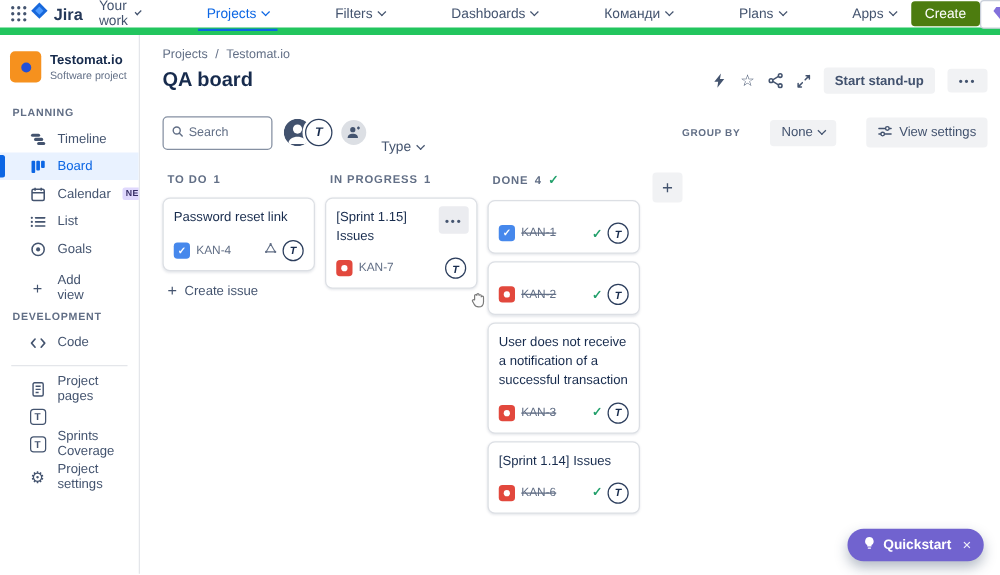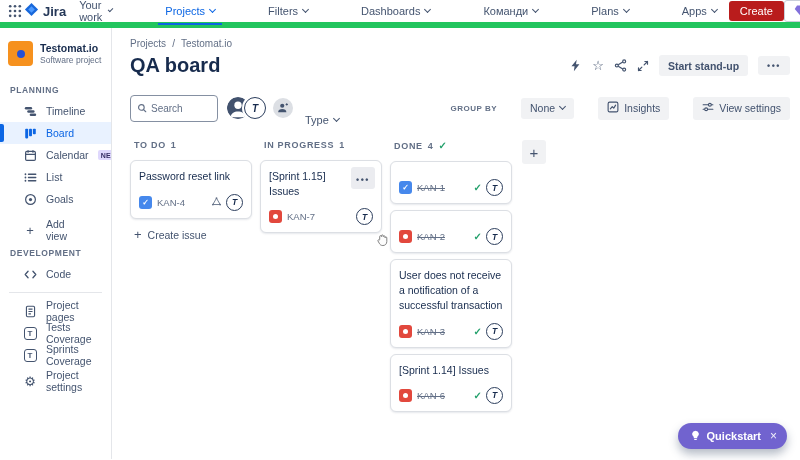--- a/index.html
+++ b/index.html
@@ -7,21 +7,21 @@
   body { font-family:"Liberation Sans", sans-serif; background:#fff; color:#172b4d; position:relative; }
 
   
   .topnav { height:28px; border-bottom:6px solid #22c55e; display:flex; align-items:center; padding:0 8px; }
   .appswitch { width:22px; height:22px; display:flex; align-items:center; justify-content:center; border-radius:3px; }
   .logo { display:flex; align-items:center; gap:4px; padding:0 6px 0 2px; }
   .logo-text { font-size:13px; font-weight:600; color:#253858; }
   .nav-item { font-size:11px; color:#44546f; display:flex; align-items:center; gap:5px; padding:0 7px; height:27px; cursor:pointer; }
   .nav-item.active { color:#0c66e4; box-shadow:inset 0 -2px 0 #0c66e4; }
   .chev { width:5px; height:5px; border-right:1.4px solid currentColor; border-bottom:1.4px solid currentColor; transform:rotate(45deg); margin-top:-3px; }
-  .create-btn { background:#b91c1c; color:#fff; font-size:11px; font-weight:500; padding:4px 11px; border-radius:3px; border:none; margin-left:5px; cursor:pointer; }
+  .create-btn { background:#4d7c0f; color:#fff; font-size:11px; font-weight:500; padding:4px 11px; border-radius:3px; border:none; margin-left:5px; cursor:pointer; }
   .nav-right { margin-left:auto; display:flex; align-items:center; gap:10px; }
   .upgrade-btn { display:flex; align-items:center; gap:5px; border:1px solid #c9cfda; border-radius:3px; padding:3px 9px; font-size:11px; font-weight:600; color:#344563; background:#fff; cursor:pointer; }
   .global-search { display:flex; align-items:center; gap:5px; border:1px solid #8590a2; border-radius:5px; padding:3px 7px; width:92px; }
   .global-search input { border:none; outline:none; width:100%; font-size:10px; color:#44546f; }
   .global-search input::placeholder { color:#626f86; }
   .help-circle { width:15px; height:15px; border-radius:50%; background:#172b4d; color:#fff; font-size:9.5px; font-weight:700; display:flex; align-items:center; justify-content:center; }
   .gear-glyph { font-size:16px; line-height:1; color:#172b4d; }
 
   
   .app { display:flex; height:431px; }
@@ -43,21 +43,21 @@
   .badge-new { font-size:7px; font-weight:700; color:#352c63; background:#dfd8fd; border-radius:2px; padding:1.5px 3px; letter-spacing:.4px; }
   .side-div { height:1px; background:#e4e6ea; margin:7px 9px; }
   .tbox { width:13px; height:13px; border:1.3px solid currentColor; border-radius:3px; font-size:8px; font-weight:700; display:flex; align-items:center; justify-content:center; }
   .plus-glyph { font-size:13px; line-height:1; }
   .gear-small { font-size:13px; line-height:1; }
 
   
   .breadcrumb { font-size:10px; color:#626f86; display:flex; gap:6px; padding-left:4px; }
   .breadcrumb .crumb { cursor:pointer; }
   .page-header { display:flex; align-items:center; margin-top:5px; padding-left:4px; }
-  .page-title { font-size:20px; font-weight:700; color:#172b4d; }
+  .page-title { font-size:16px; font-weight:700; color:#172b4d; }
   .header-actions { margin-left:auto; display:flex; align-items:center; gap:10px; }
   .hicon { color:#44546f; display:flex; align-items:center; cursor:pointer; }
   .star-glyph { font-size:13px; line-height:1; }
   .gray-btn { background:#f1f2f4; border:none; border-radius:3px; padding:4.5px 9px; font-size:10.5px; font-weight:600; color:#42526e; display:flex; align-items:center; gap:5px; cursor:pointer; }
   .dots { letter-spacing:1.5px; font-weight:700; font-size:9px; color:#44546f; }
 
   
   .board-toolbar { display:flex; align-items:center; margin-top:13px; padding-left:4px; }
   .search-box { width:88px; border:1px solid #8590a2; border-radius:4px; display:flex; align-items:center; gap:4px; padding:3.5px 6px; margin-right:9px; }
   .search-box input { border:none; outline:none; width:100%; font-size:10px; color:#44546f; }
@@ -263,21 +263,20 @@
             <rect x="3" y="1.5" width="10" height="13" rx="1.5"></rect>
             <path d="M5.5 5h5M5.5 8h5M5.5 11h3"></path>
           </svg>
         </span>
       <span>Project pages</span>
     </div>
     <div class="side-item">
       <span class="sicon">
           <span class="tbox">T</span>
         </span>
-      <span>Tests Coverage</span>
     </div>
     <div class="side-item">
       <span class="sicon">
           <span class="tbox">T</span>
         </span>
       <span>Sprints Coverage</span>
     </div>
     <div class="side-item" style="margin-top:4px;">
       <span class="sicon gear-small">⚙</span>
       <span>Project settings</span>
@@ -347,27 +346,20 @@
           <span>Type</span>
           <span class="chev"></span>
         </button>
       <div class="toolbar-right">
         <span class="groupby-label">GROUP BY</span>
         <button class="gray-btn" style="font-weight:500;">
             <span>None</span>
             <span class="chev"></span>
           </button>
         <button class="gray-btn" style="font-weight:500;">
-          <span><svg width="12" height="12" viewBox="0 0 16 16" fill="none" stroke="#42526e" stroke-width="1.5">
-                <rect x="1.5" y="1.5" width="13" height="13" rx="2"></rect>
-                <path d="M4.5 10.5 7 7.5l2 2 2.5-4" stroke-linecap="round" stroke-linejoin="round"></path>
-              </svg></span>
-          <span>Insights</span>
-        </button>
-        <button class="gray-btn" style="font-weight:500;">
           <span><svg width="12" height="12" viewBox="0 0 16 16" stroke="#42526e" stroke-width="1.5" fill="#fff" stroke-linecap="round">
                 <path d="M1.5 5h13M1.5 11h13"></path>
                 <circle cx="10.5" cy="5" r="1.9"></circle>
                 <circle cx="5.5" cy="11" r="1.9"></circle>
               </svg></span>
           <span>View settings</span>
         </button>
       </div>
     </div>
 

